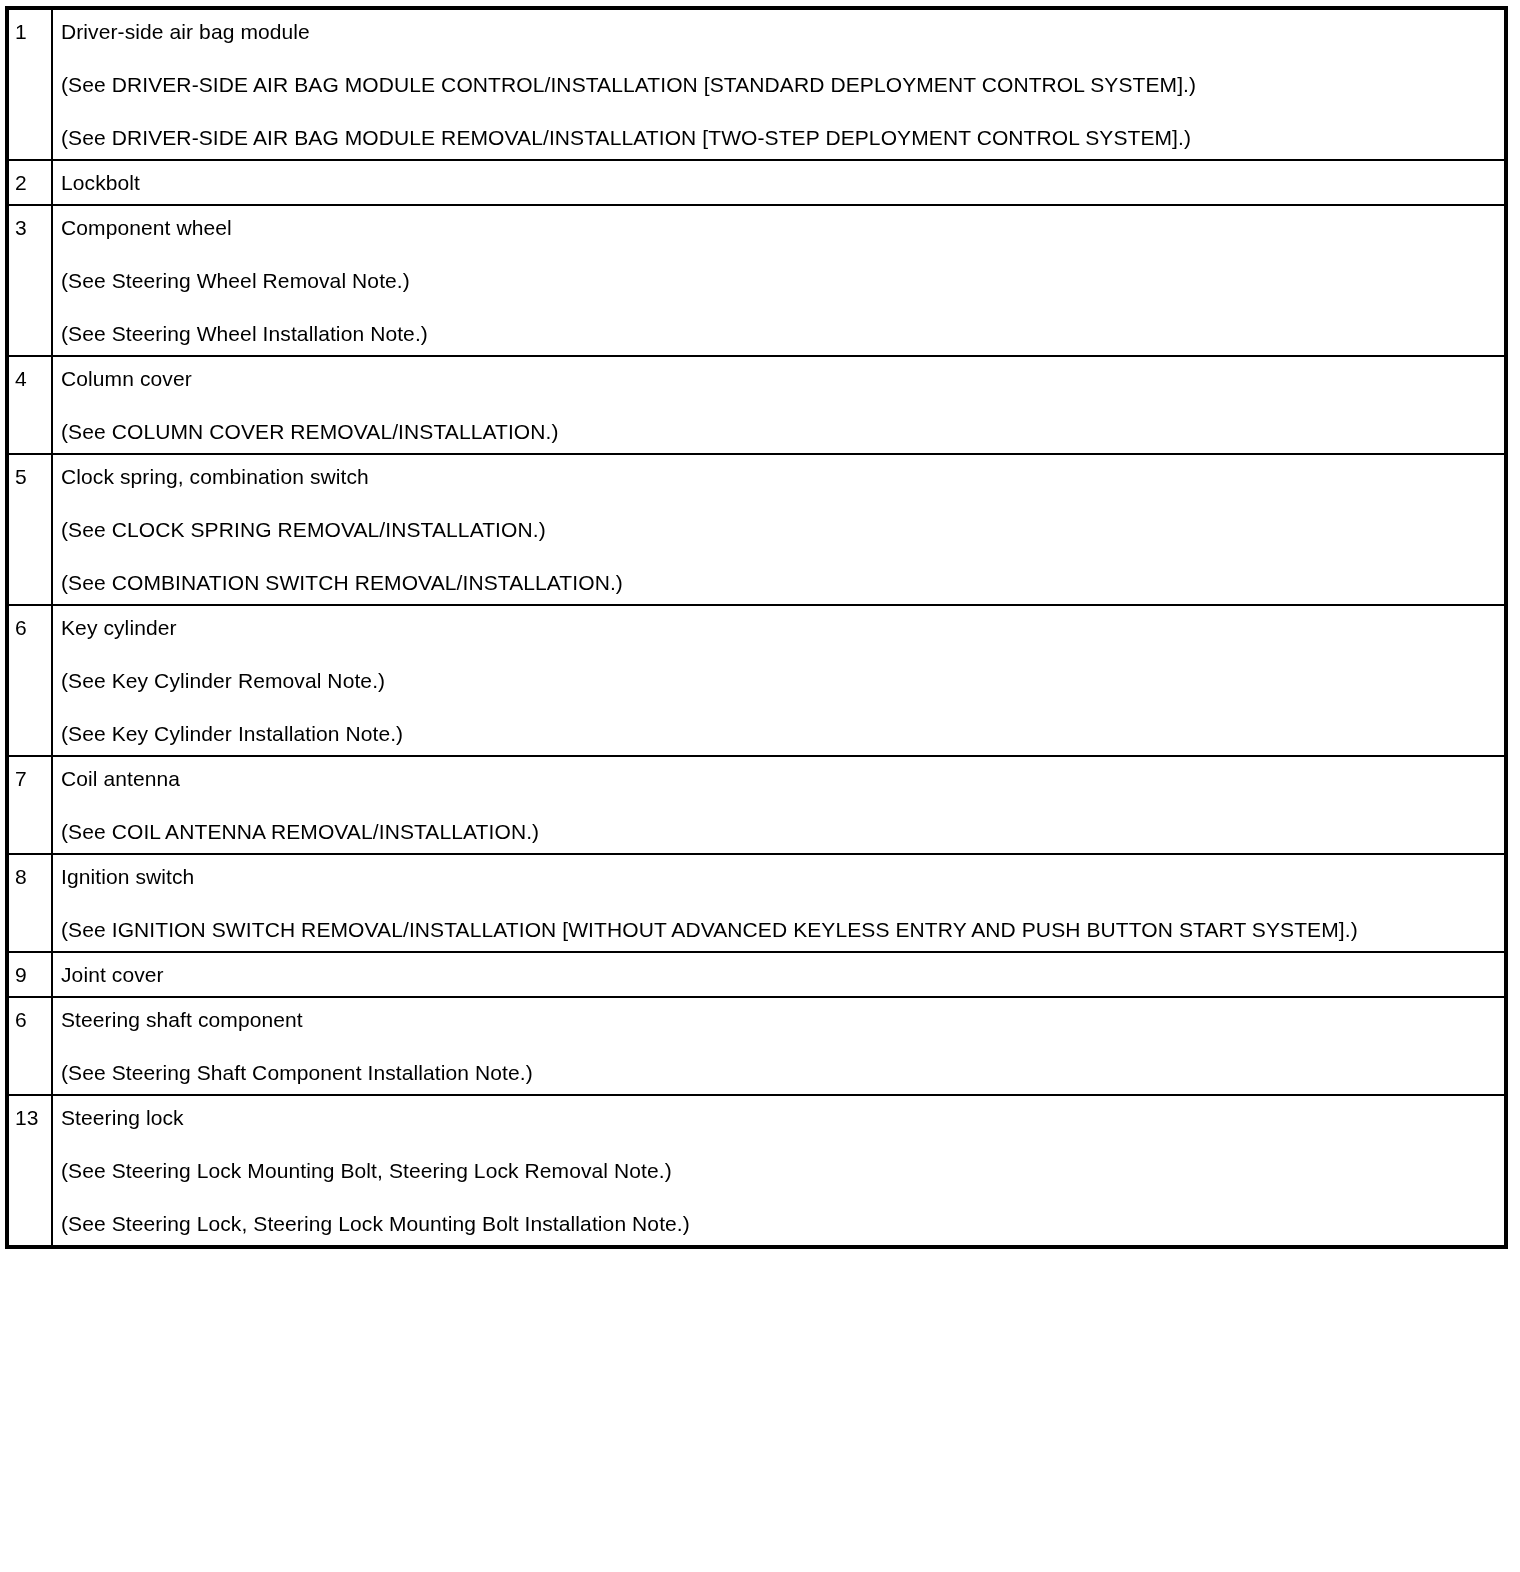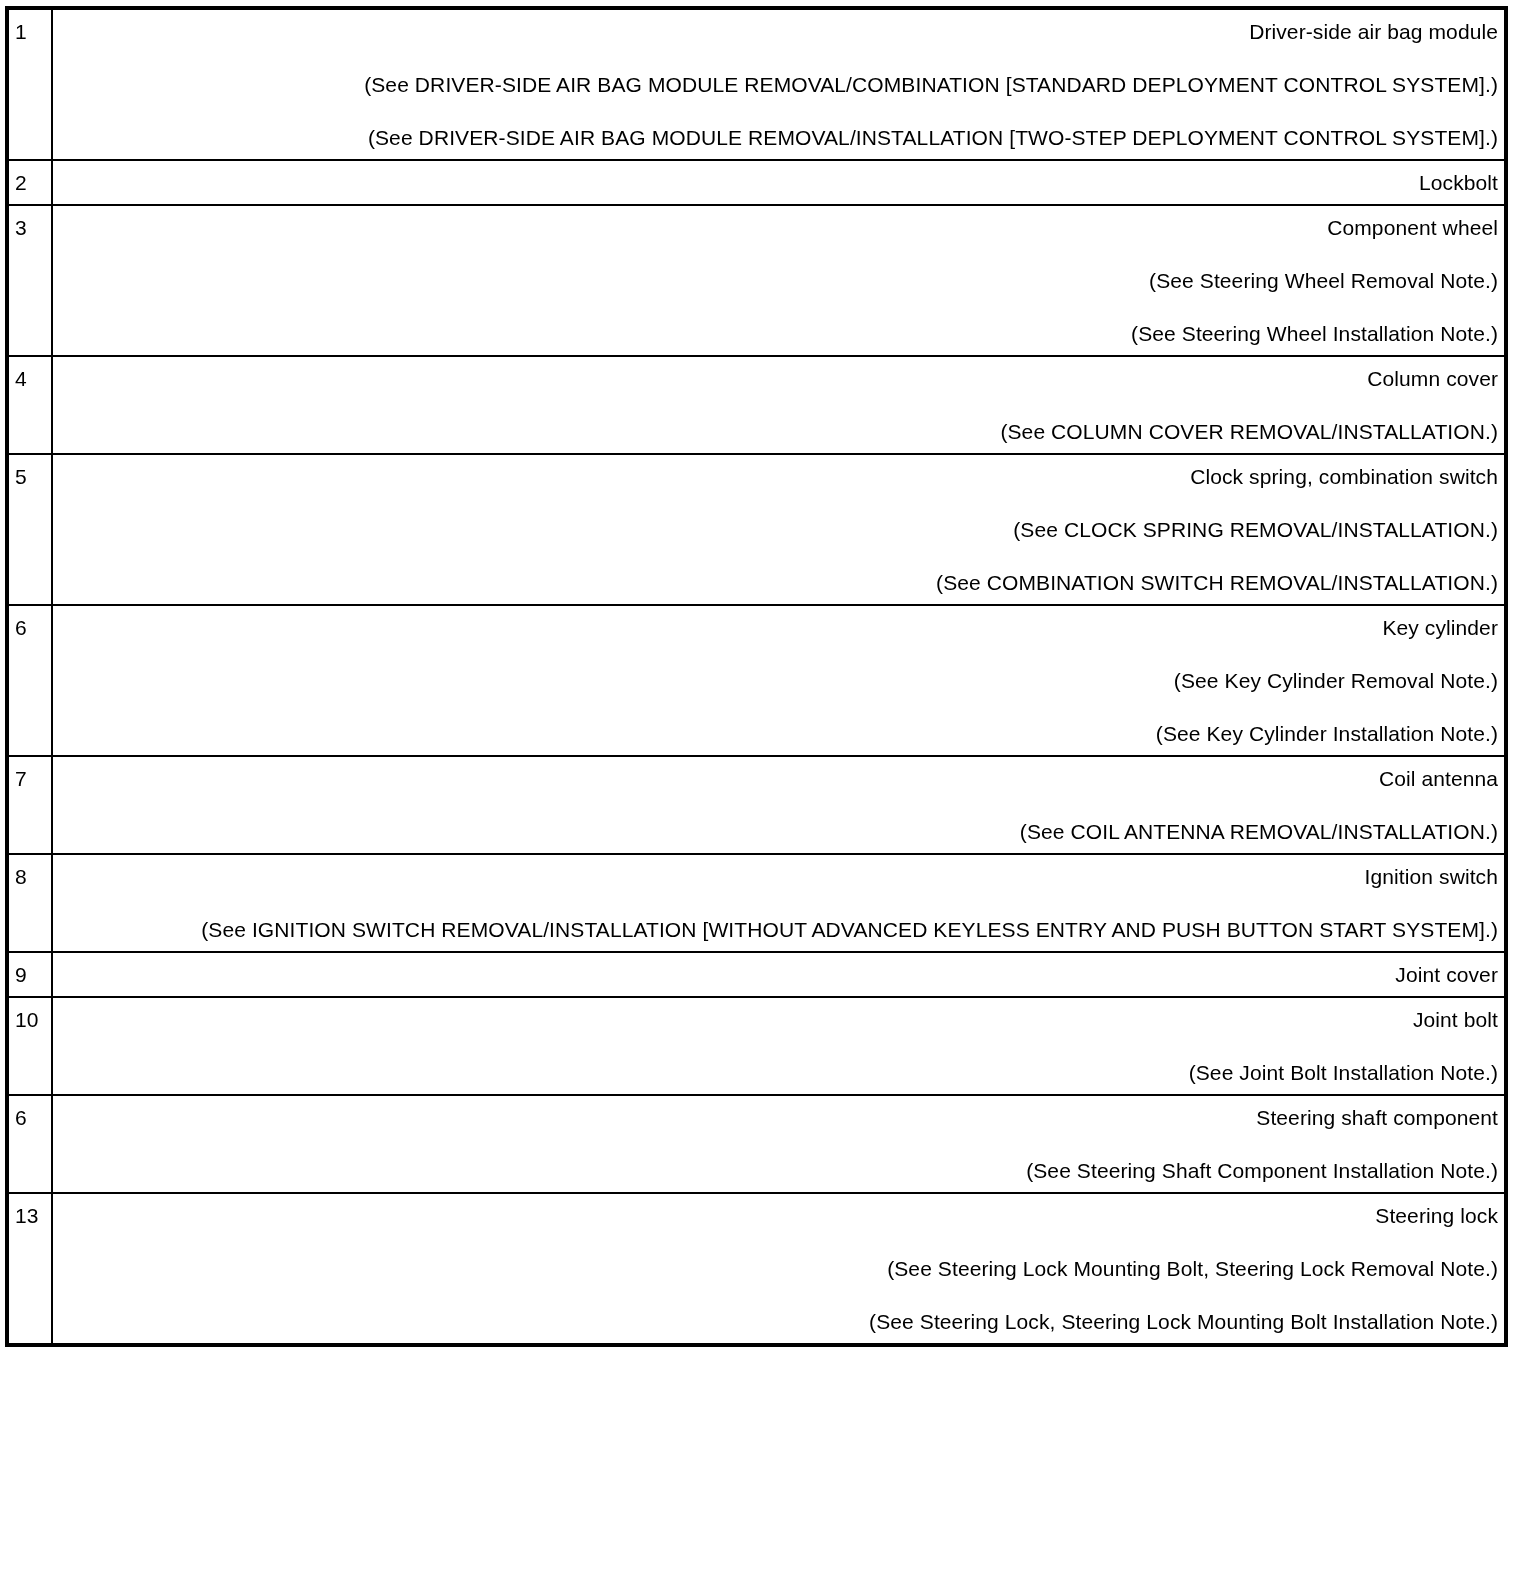--- a/index.html
+++ b/index.html
@@ -32,41 +32,40 @@
     font-size: 21px;
     line-height: 27px;
   }
   td.num {
     width: 33px;
     padding: 8px 3px 8px 6px;
     overflow: hidden;
   }
   td.desc {
     padding: 8px 6px 8px 8px;
-    text-align: right;
   }
   td.desc p {
     margin: 0;
     letter-spacing: 0.1px;
   }
   td.desc p.note {
     margin-top: 26px;
   }
 </style>
 </head>
 <body>
 
 <div class="page">
   <table class="parts">
     <tbody id="table-body">
   <tr>
     <td class="num">1</td>
     <td class="desc">
       <p class="part-name">Driver-side air bag module</p>
-    <p class="note">(See DRIVER-SIDE AIR BAG MODULE REMOVAL/COMBINATION [STANDARD DEPLOYMENT CONTROL SYSTEM].)</p>
+    <p class="note">(See DRIVER-SIDE AIR BAG MODULE CONTROL/INSTALLATION [STANDARD DEPLOYMENT CONTROL SYSTEM].)</p>
             <p class="note">(See DRIVER-SIDE AIR BAG MODULE REMOVAL/INSTALLATION [TWO-STEP DEPLOYMENT CONTROL SYSTEM].)</p>
           </td>
   </tr>
 
   <tr>
     <td class="num">2</td>
     <td class="desc">
       <p class="part-name">Lockbolt</p>
     </td>
   </tr>
@@ -122,27 +121,20 @@
           </td>
   </tr>
 
   <tr>
     <td class="num">9</td>
     <td class="desc">
       <p class="part-name">Joint cover</p>
     </td>
   </tr>
 
-  <tr>
-    <td class="num">10</td>
-    <td class="desc">
-      <p class="part-name">Joint bolt</p>
-    <p class="note">(See Joint Bolt Installation Note.)</p>
-          </td>
-  </tr>
 
   <tr>
     <td class="num">6</td>
     <td class="desc">
       <p class="part-name">Steering shaft component</p>
     <p class="note">(See Steering Shaft Component Installation Note.)</p>
           </td>
   </tr>
 
 

